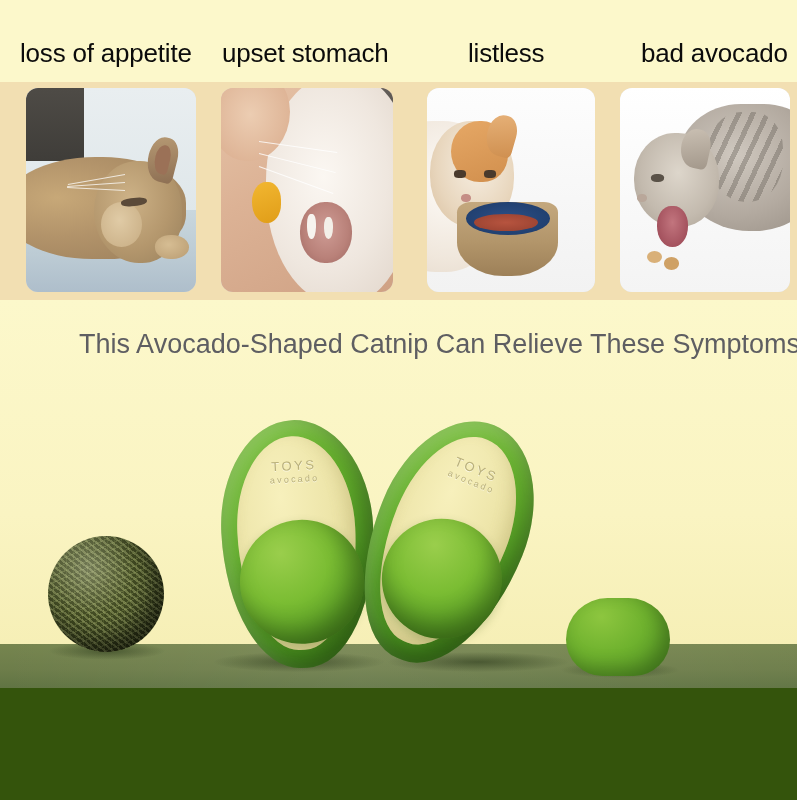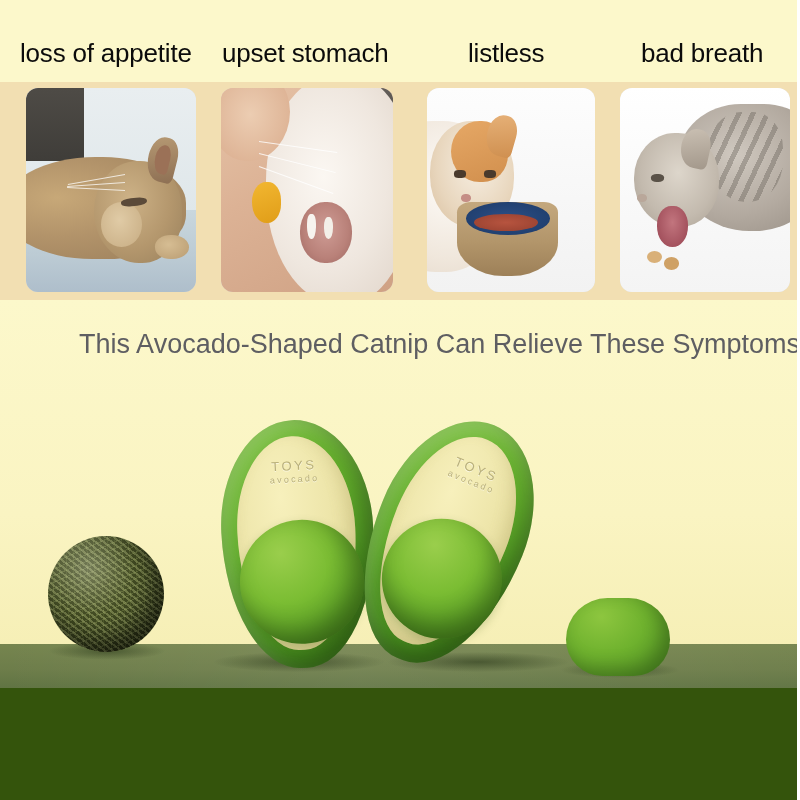--- a/index.html
+++ b/index.html
@@ -313,21 +313,21 @@
   <div class="band-tan"></div>
   <div class="band-mid-yellow"></div>
   <div class="band-table"></div>
   <div class="band-table-sheen"></div>
   <div class="band-front"></div>
 
   <div class="labels">
     <div class="label lbl0">loss of appetite</div>
     <div class="label lbl2">listless</div>
     <div class="label lbl1">upset stomach</div>
-    <div class="label lbl3">bad breath</div>
+    <div class="label lbl3">bad avocado</div>
   </div>
 
   <div class="photos">
 
     <div class="photo ph0">
       <div class="scene">
         <div class="p1-wall"></div>
         <div class="p1-dark"></div>
         <div class="p1-floor"></div>
         <div class="p1-body"></div>

